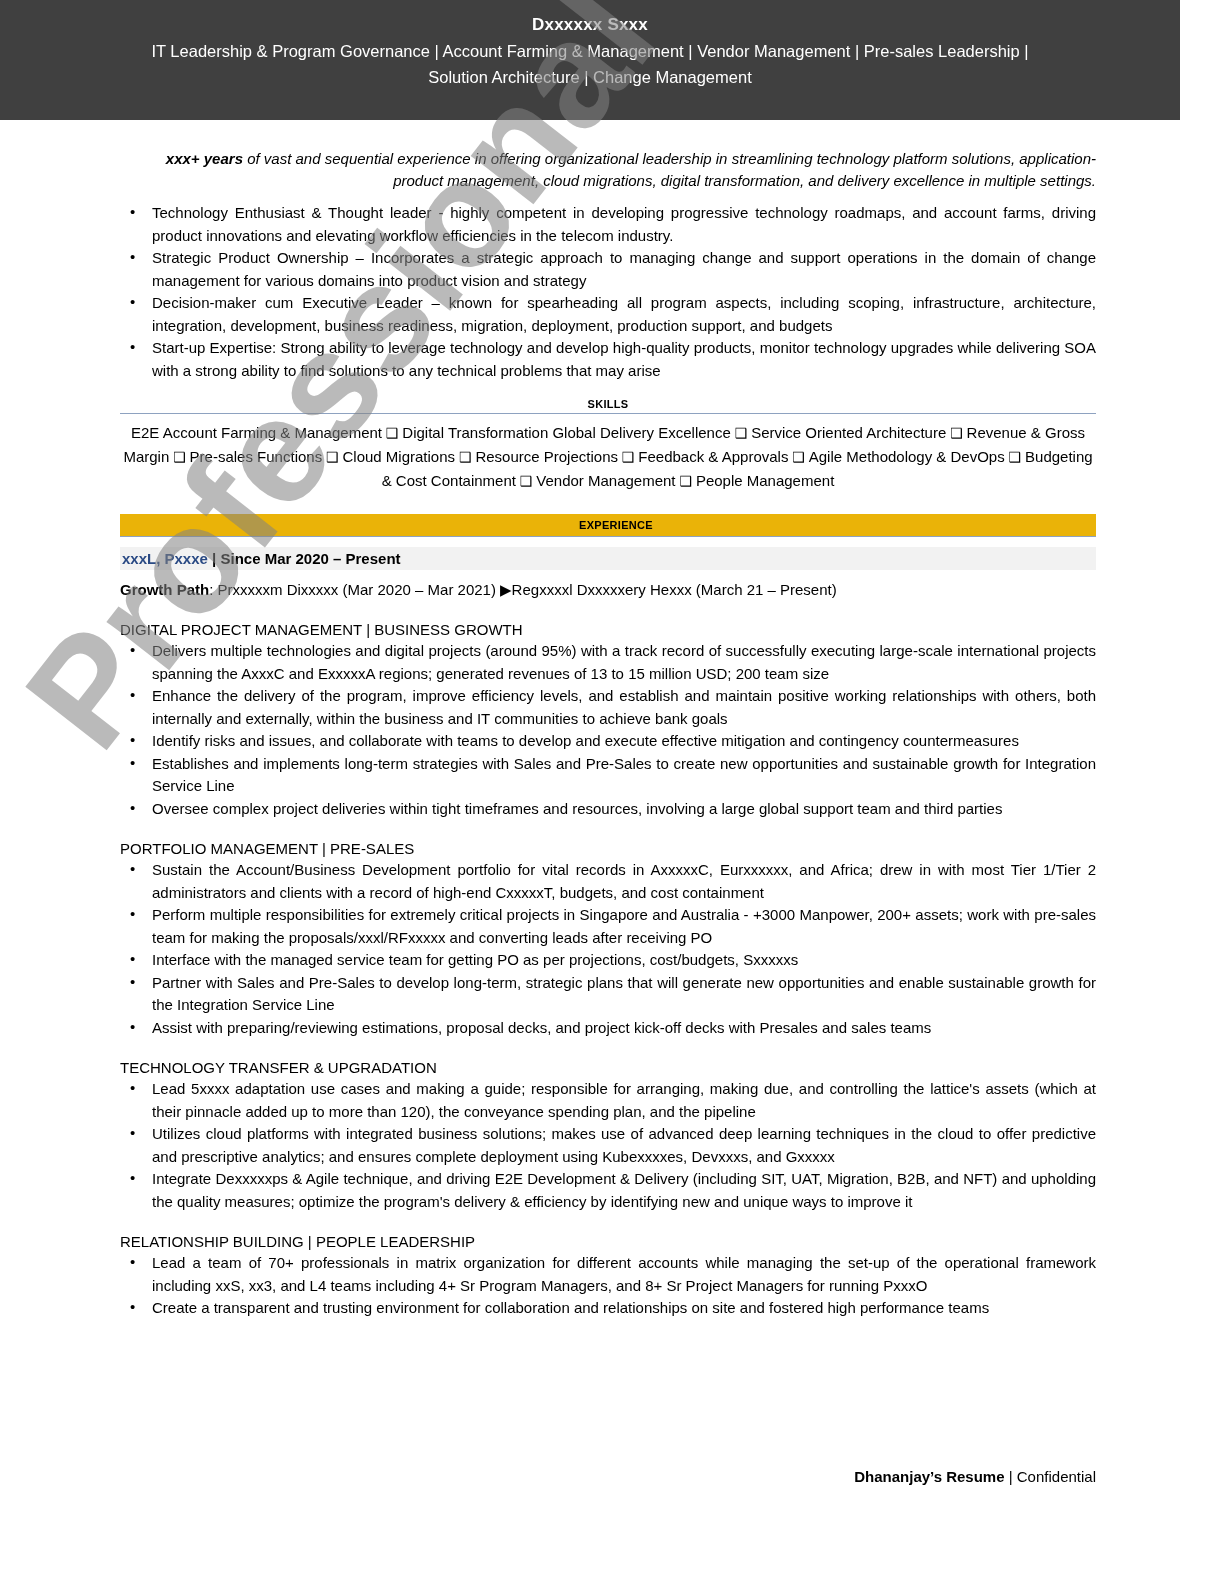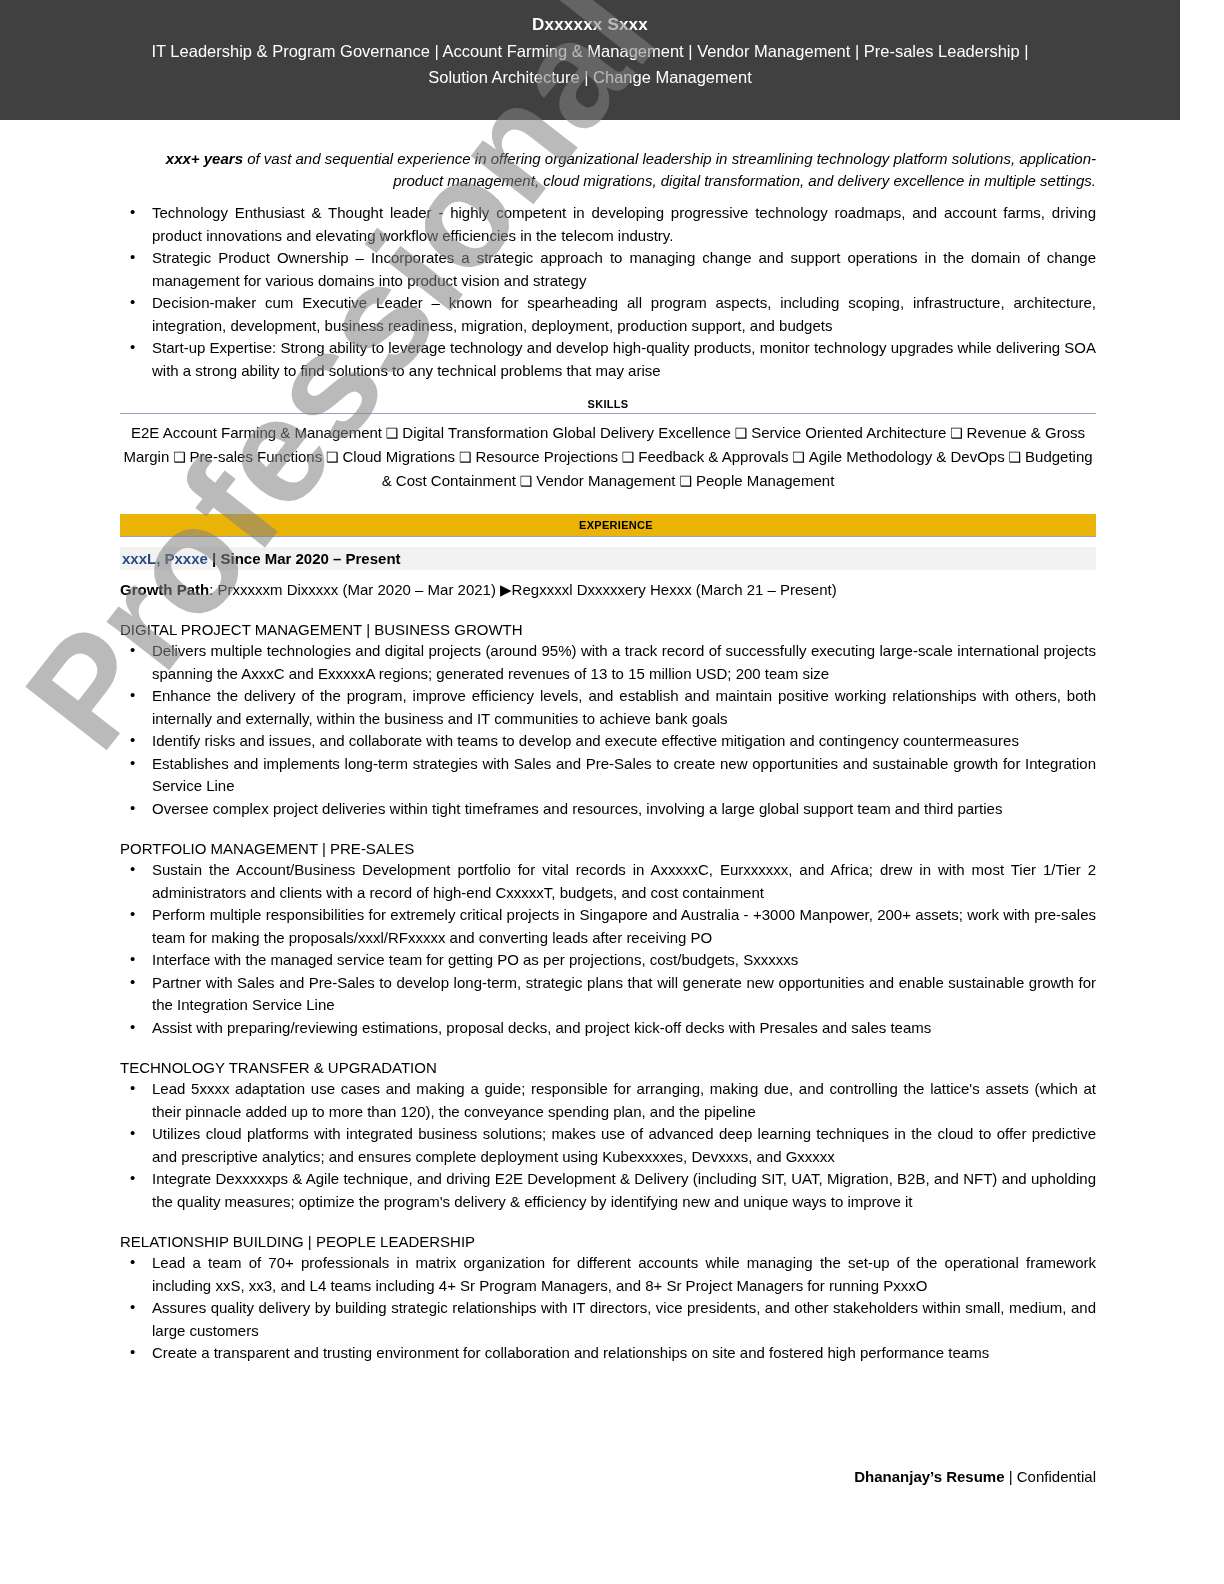--- a/index.html
+++ b/index.html
@@ -224,21 +224,20 @@
         </ul>
         <div class="sub-head">TECHNOLOGY TRANSFER &amp; UPGRADATION</div>
         <ul class="bullets">
           <li>Lead 5xxxx adaptation use cases and making a guide; responsible for arranging, making due, and controlling the lattice's assets (which at their pinnacle added up to more than 120), the conveyance spending plan, and the pipeline</li>
           <li>Utilizes cloud platforms with integrated business solutions; makes use of advanced deep learning techniques in the cloud to offer predictive and prescriptive analytics; and ensures complete deployment using Kubexxxxes, Devxxxs, and Gxxxxx</li>
           <li>Integrate Dexxxxxps &amp; Agile technique, and driving E2E Development &amp; Delivery (including SIT, UAT, Migration, B2B, and NFT) and upholding the quality measures; optimize the program's delivery &amp; efficiency by identifying new and unique ways to improve it</li>
         </ul>
         <div class="sub-head">RELATIONSHIP BUILDING | PEOPLE LEADERSHIP</div>
         <ul class="bullets">
           <li>Lead a team of 70+ professionals in matrix organization for different accounts while managing the set-up of the operational framework including xxS, xx3, and L4 teams including 4+ Sr Program Managers, and 8+ Sr Project Managers for running PxxxO</li>
-          <li>Assures quality delivery by building strategic relationships with IT directors, vice presidents, and other stakeholders within small, medium, and large customers</li>
           <li>Create a transparent and trusting environment for collaboration and relationships on site and fostered high performance teams</li>
         </ul>
       </div>
 
   </div>
 
   <div class="footer"><b>Dhananjay’s Resume</b><span class="conf"> | </span><span class="conf">Confidential</span></div>
 
   <div class="watermark">
     <span>Professional Writers</span>

